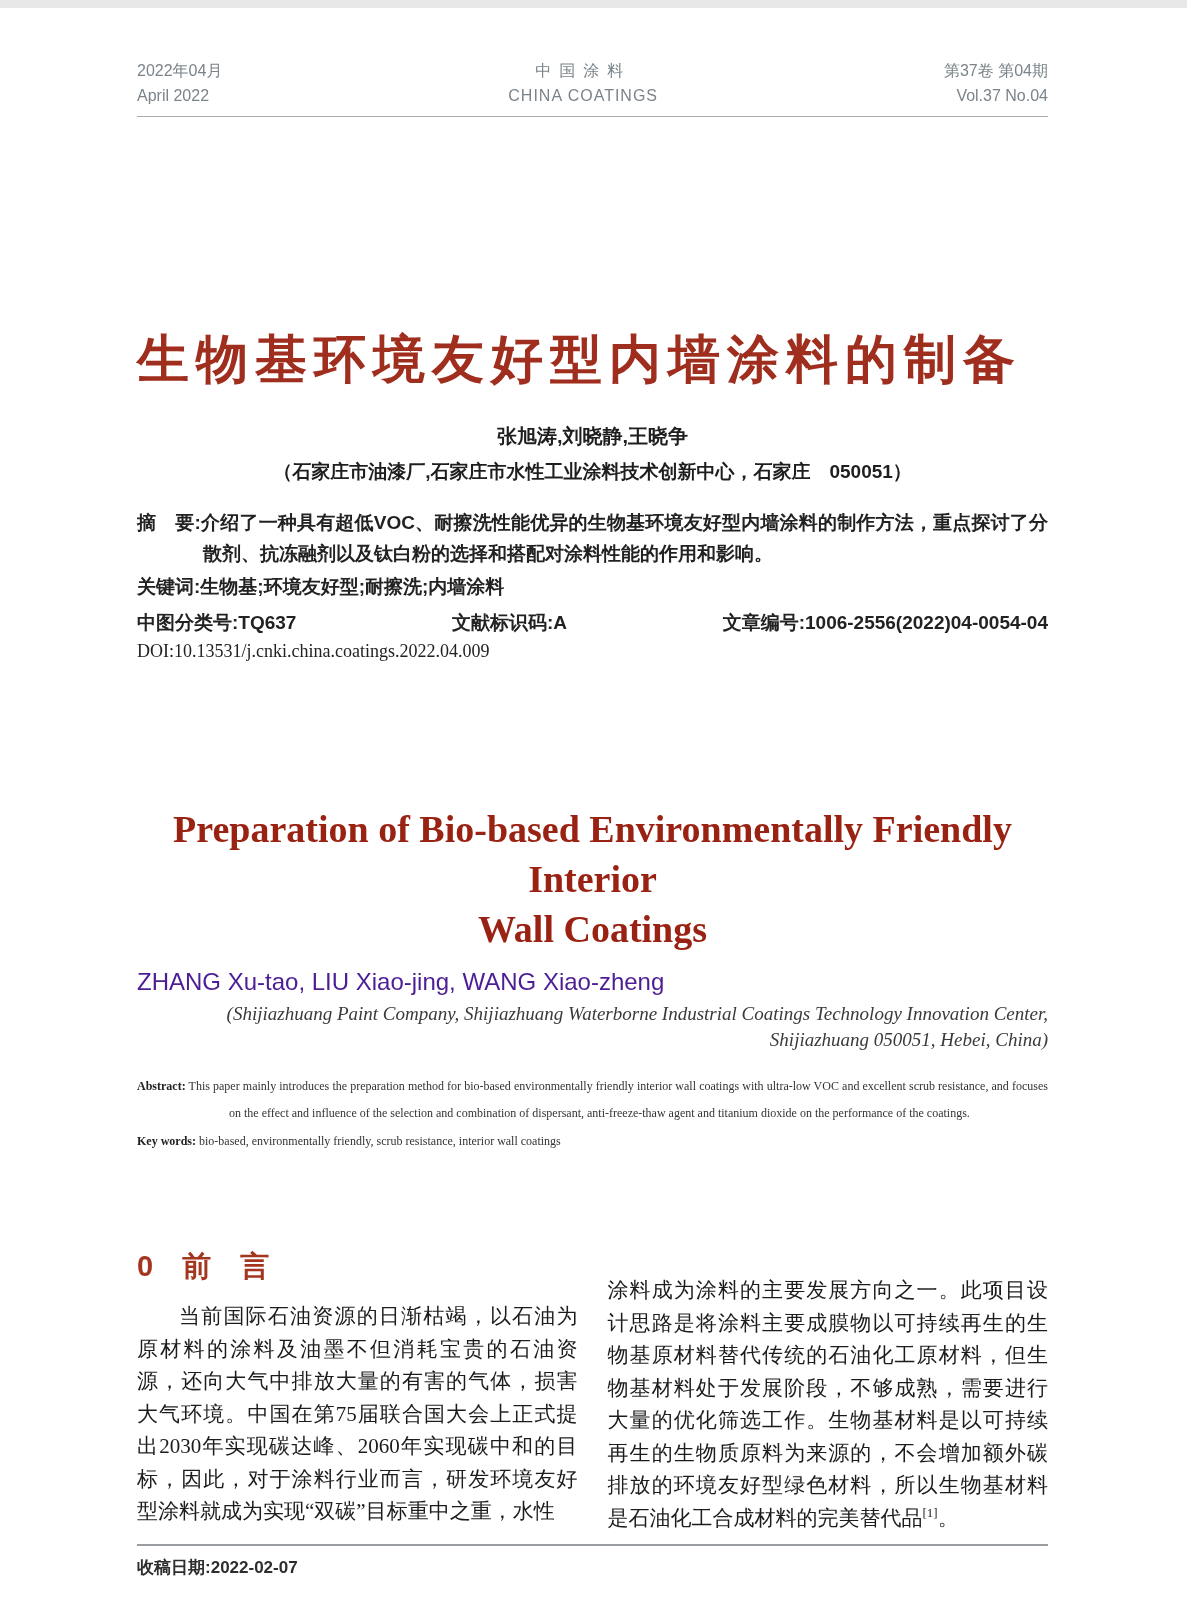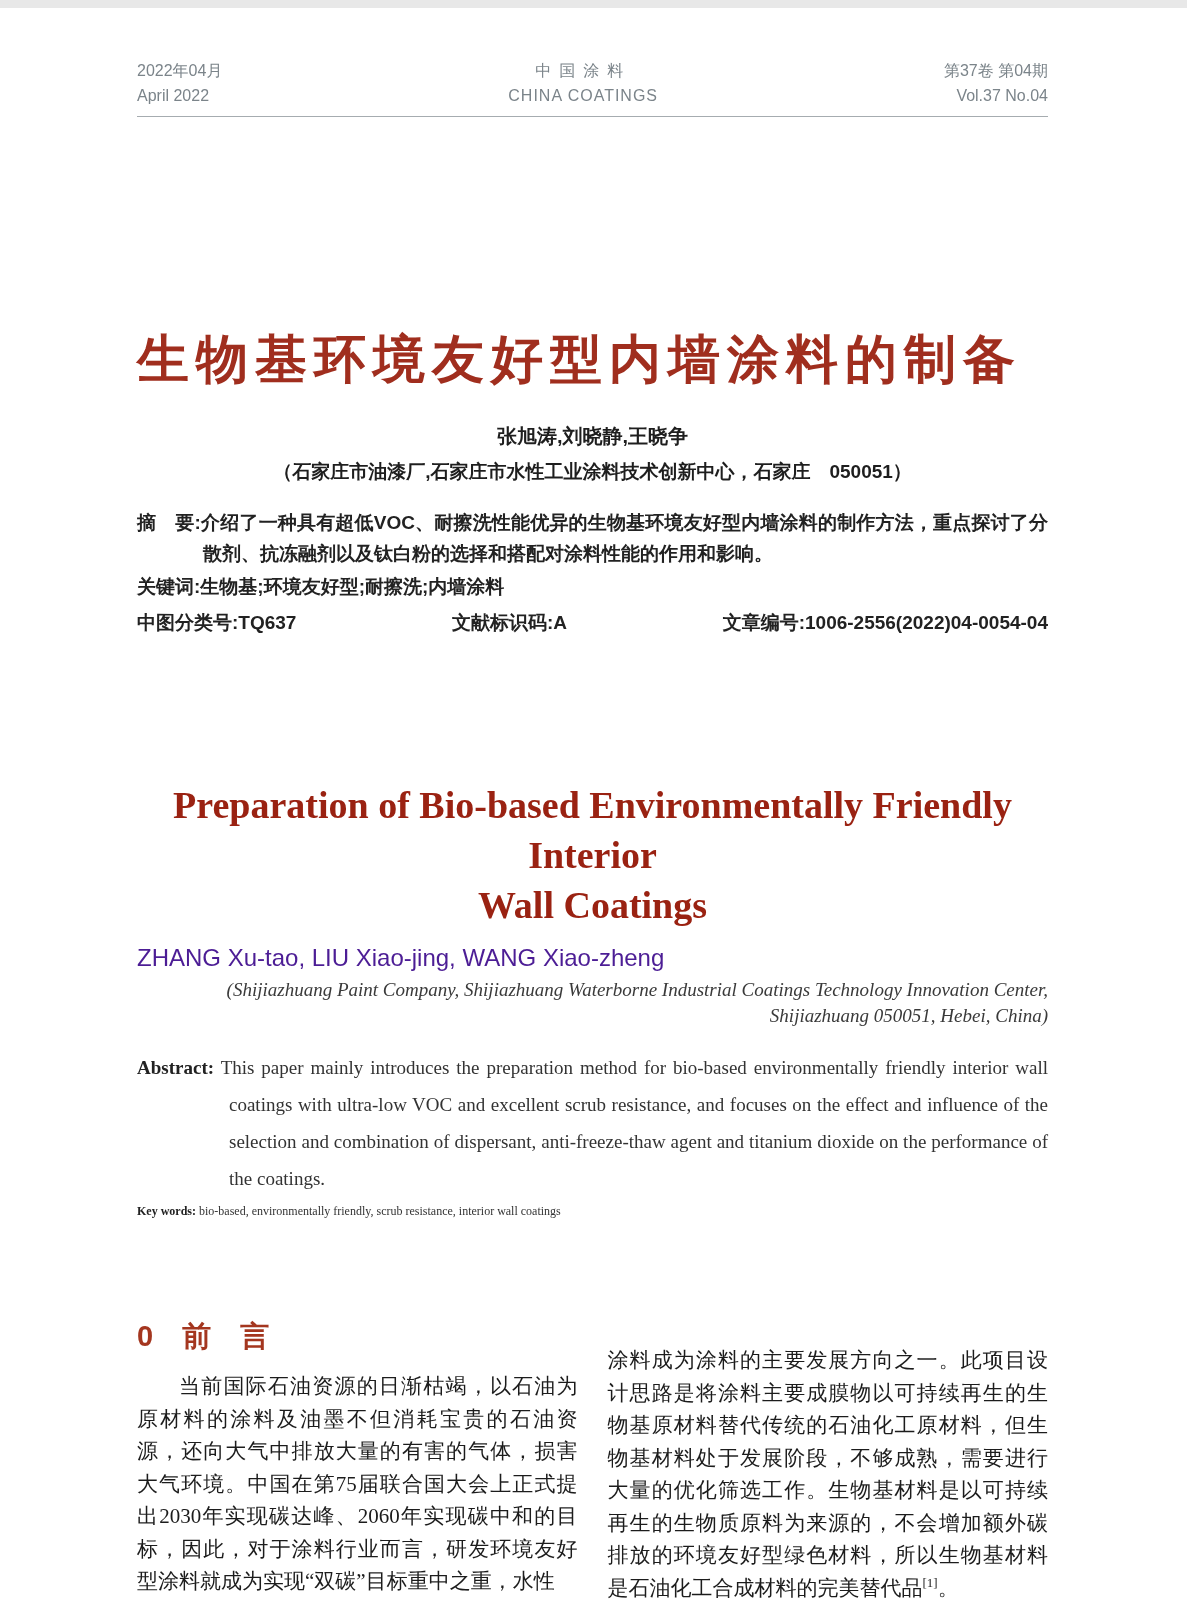--- a/index.html
+++ b/index.html
@@ -80,21 +80,21 @@
   }
   .affil-en{
     margin-top:5px;text-align:right;
     font-family:"Liberation Serif","DejaVu Serif",serif;
     font-style:italic;
     font-size:19px;line-height:26px;color:#3a3a3a;
   }
   .abstract-en{
     margin-top:20px;
     font-family:"Liberation Serif","DejaVu Serif",serif;
-    font-size:19px;line-height:37px;color:#333;
+    font-size:12px;line-height:27px;color:#333;
     text-align:justify;
     padding-left:92px;text-indent:-92px;
   }
   .abstract-en b, .keywords-en b{font-family:"Liberation Serif","DejaVu Serif",serif;color:#222;}
   .keywords-en{
     margin-top:1px;
     font-family:"Liberation Serif","DejaVu Serif",serif;
     font-size:12px;line-height:27px;color:#333;
     padding-left:92px;text-indent:-92px;
   }
@@ -154,20 +154,21 @@
   <div class="affil-cn">（石家庄市油漆厂,石家庄市水性工业涂料技术创新中心，石家庄　050051）</div>
 
   <div class="abstract-cn"><span>摘　要:</span><span>介绍了一种具有超低VOC、耐擦洗性能优异的生物基环境友好型内墙涂料的制作方法，重点探讨了分散剂、抗冻融剂以及钛白粉的选择和搭配对涂料性能的作用和影响。</span></div>
   <div class="keywords-cn"><span>关键词:</span><span>生物基;环境友好型;耐擦洗;内墙涂料</span></div>
 
   <div class="codes-row">
     <span><span>中图分类号:</span><span>TQ637</span></span>
     <span><span>文献标识码:</span><span>A</span></span>
     <span><span>文章编号:</span><span>1006-2556(2022)04-0054-04</span></span>
   </div>
+  <div class="doi">DOI:10.13531/j.cnki.china.coatings.2022.04.009</div>
 
   <h2 class="title-en">
     <span>Preparation of Bio-based Environmentally Friendly Interior</span><br>
     <span>Wall Coatings</span>
   </h2>
   <div class="authors-en">ZHANG Xu-tao, LIU Xiao-jing, WANG Xiao-zheng</div>
   <div class="affil-en">(Shijiazhuang Paint Company, Shijiazhuang Waterborne Industrial Coatings Technology Innovation Center, Shijiazhuang 050051, Hebei, China)</div>
 
   <div class="abstract-en"><b>Abstract:</b> <span>This paper mainly introduces the preparation method for bio-based environmentally friendly interior wall coatings with ultra-low VOC and excellent scrub resistance, and focuses on the effect and influence of the selection and combination of dispersant, anti-freeze-thaw agent and titanium dioxide on the performance of the coatings.</span></div>
   <div class="keywords-en"><b>Key words:</b> <span>bio-based, environmentally friendly, scrub resistance, interior wall coatings</span></div>

